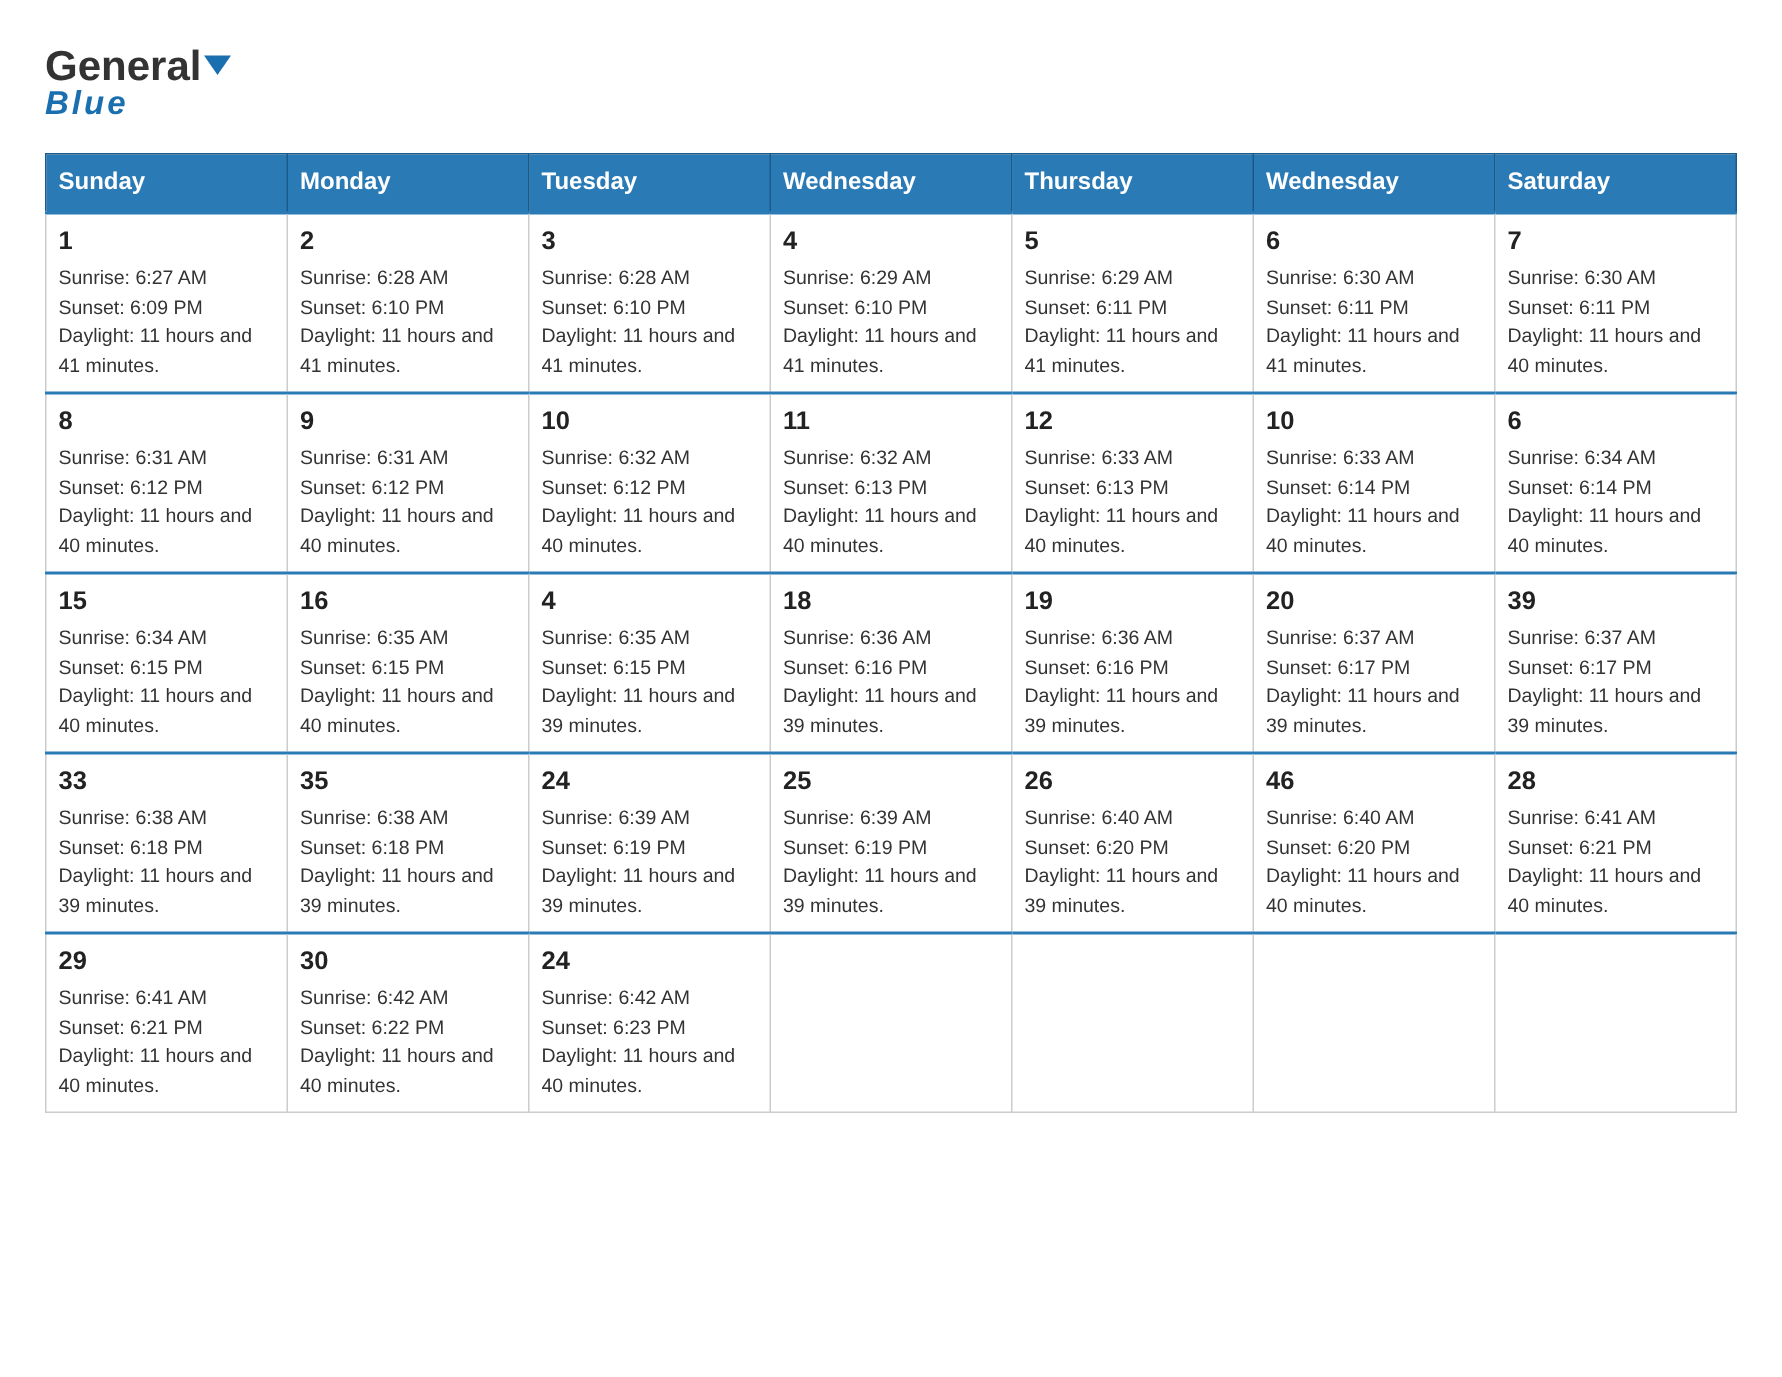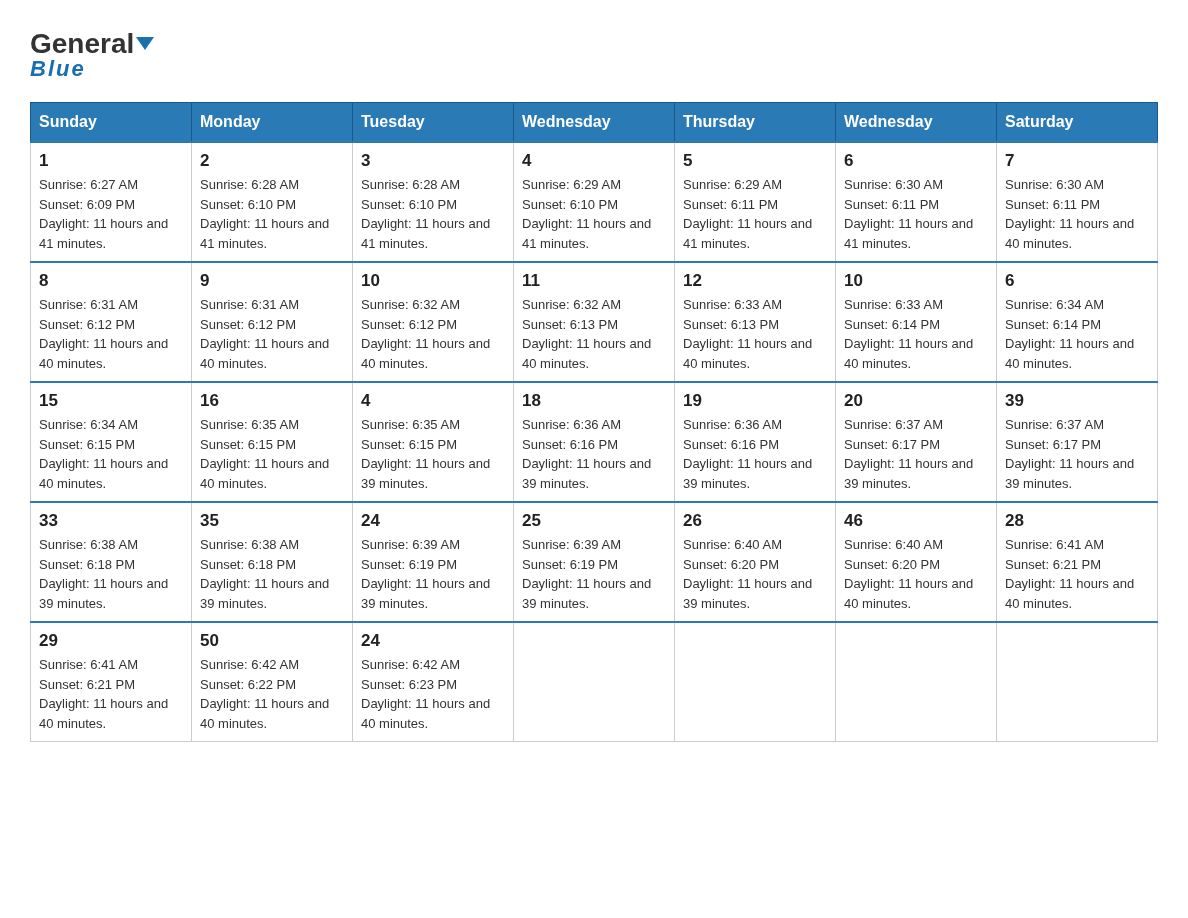--- a/index.html
+++ b/index.html
@@ -235,21 +235,21 @@
         <div class="day-number">28</div>
         <div class="day-info">Sunrise: 6:41 AM<br>Sunset: 6:21 PM<br>Daylight: 11 hours and 40 minutes.</div>
       </td>
       </tr>
       <tr class="week-row">
         <td>
         <div class="day-number">29</div>
         <div class="day-info">Sunrise: 6:41 AM<br>Sunset: 6:21 PM<br>Daylight: 11 hours and 40 minutes.</div>
       </td>
         <td>
-        <div class="day-number">50</div>
+        <div class="day-number">30</div>
         <div class="day-info">Sunrise: 6:42 AM<br>Sunset: 6:22 PM<br>Daylight: 11 hours and 40 minutes.</div>
       </td>
         <td>
         <div class="day-number">24</div>
         <div class="day-info">Sunrise: 6:42 AM<br>Sunset: 6:23 PM<br>Daylight: 11 hours and 40 minutes.</div>
       </td>
         <td class="empty-cell"></td>
         <td class="empty-cell"></td>
         <td class="empty-cell"></td>
         <td class="empty-cell"></td>

